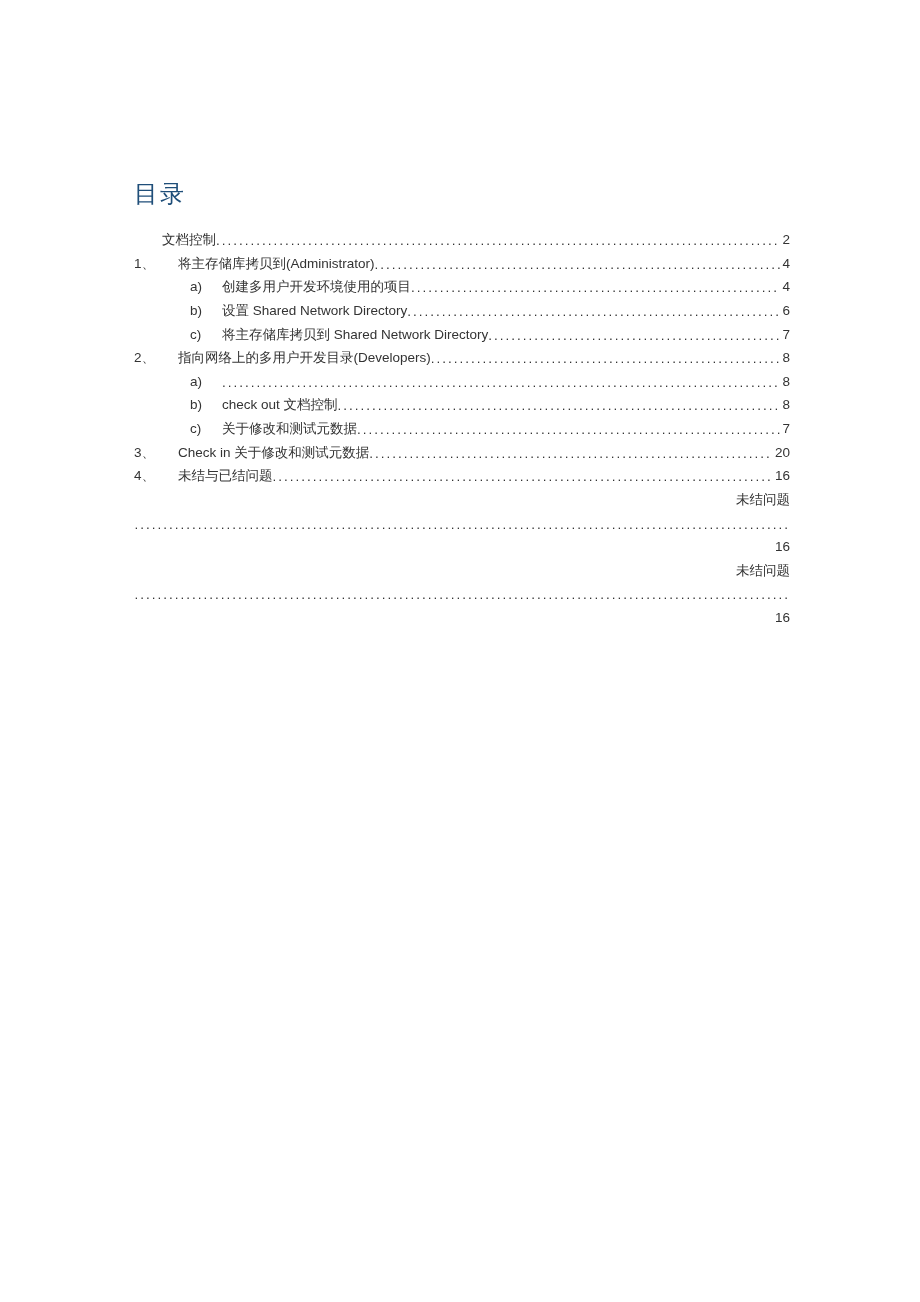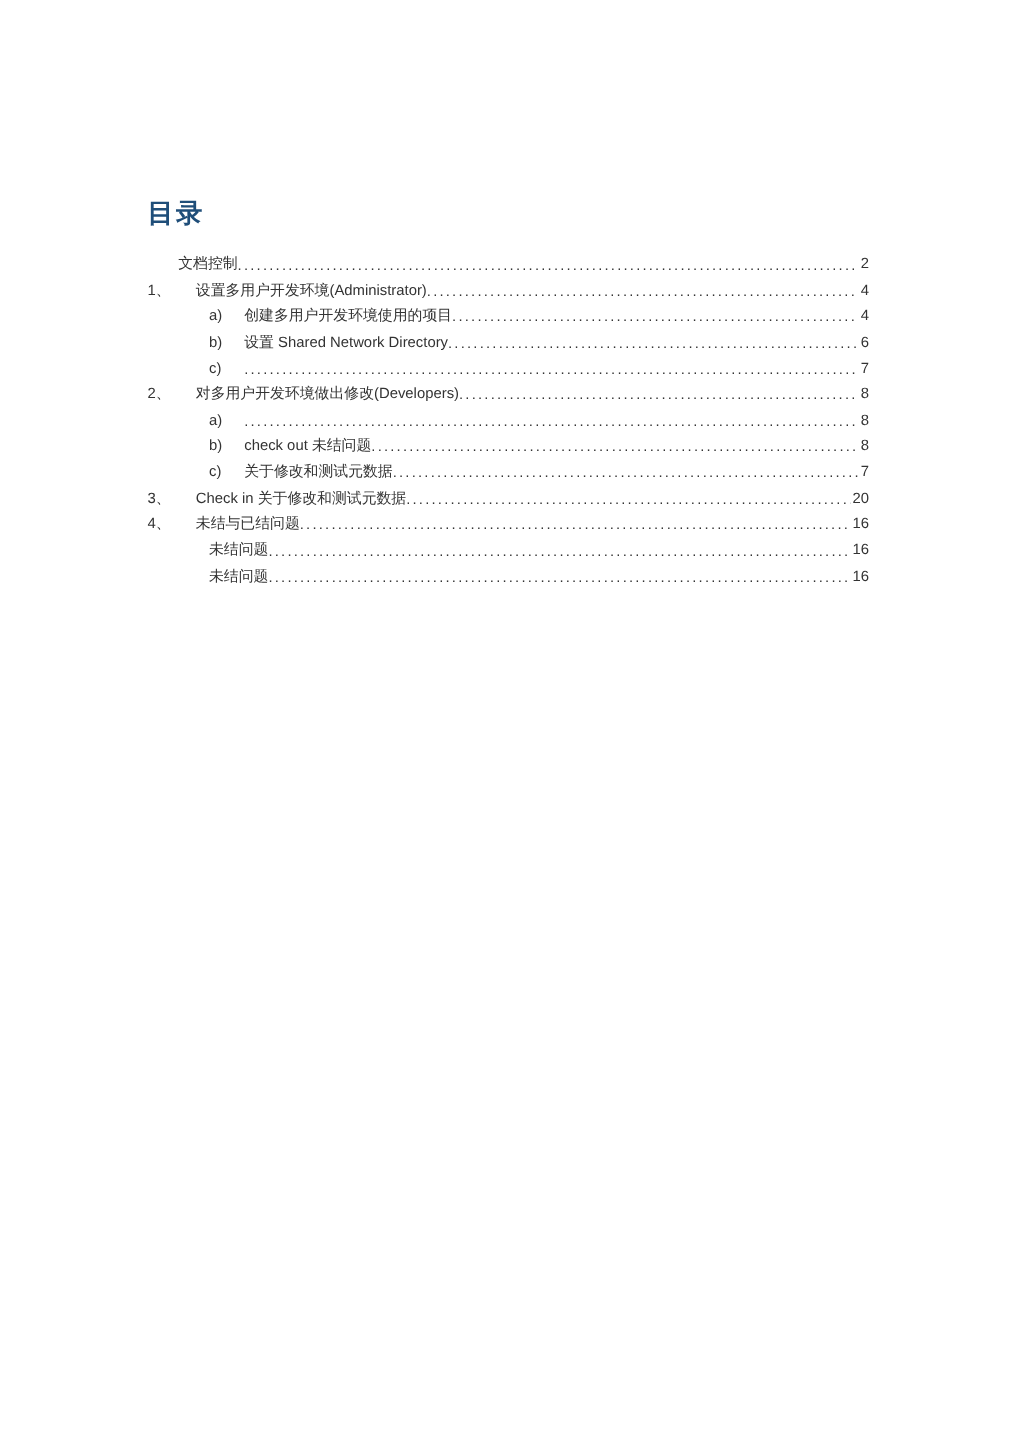--- a/index.html
+++ b/index.html
@@ -10,21 +10,21 @@
     body {
       width: 920px;
       height: 1302px;
       background: #ffffff;
       font-family: "Microsoft YaHei", "SimSun", Arial, sans-serif;
       padding: 178px 130px 0 134px;
     }
     .toc-title {
       color: #1f4e79;
       font-size: 24px;
-      font-weight: bold;
+      font-weight: normal;
       margin-bottom: 18px;
       font-family: "SimSun", serif;
       letter-spacing: 2px;
     }
     .toc {
       font-size: 13.5px;
       color: #333333;
       line-height: 1.75;
     }
     .toc-entry {
@@ -69,70 +69,72 @@
     }
     .indent-1 .entry-prefix {
       display: inline-block;
       width: 44px;
     }
     .indent-2 {
       padding-left: 56px;
     }
     .indent-sub {
       padding-left: 56px;
+      flex-direction: column;
     }
   </style>
 </head>
 <body>
 
 <h1 class="toc-title">目录</h1>
 
 <div class="toc">
 <div class="toc-entry indent-0">
       <span class="entry-text">文档控制</span>
       <span class="dots"></span>
       <span class="entry-page">2</span>
     </div>
     <div class="toc-entry indent-1">
       <span class="entry-prefix">1、</span>
-      <span class="entry-text">设置多用户开发环境(Administrator)</span>
+      <span class="entry-text">将主存储库拷贝到(Administrator)</span>
       <span class="dots"></span>
       <span class="entry-page">4</span>
     </div>
     <div class="toc-entry indent-2">
       <span class="entry-sub-label">a)</span>
       <span class="entry-text">创建多用户开发环境使用的项目</span>
       <span class="dots"></span>
       <span class="entry-page">4</span>
     </div>
     <div class="toc-entry indent-2">
       <span class="entry-sub-label">b)</span>
       <span class="entry-text">设置 Shared Network Directory </span>
       <span class="dots"></span>
       <span class="entry-page">6</span>
     </div>
     <div class="toc-entry indent-2">
       <span class="entry-sub-label">c)</span>
+      <span class="entry-text">将主存储库拷贝到 Shared Network Directory</span>
       <span class="dots"></span>
       <span class="entry-page">7</span>
     </div>
     <div class="toc-entry indent-1">
       <span class="entry-prefix">2、</span>
-      <span class="entry-text">对多用户开发环境做出修改(Developers)</span>
+      <span class="entry-text">指向网络上的多用户开发目录(Developers)</span>
       <span class="dots"></span>
       <span class="entry-page">8</span>
     </div>
     <div class="toc-entry indent-2">
       <span class="entry-sub-label">a)</span>
       <span class="dots"></span>
       <span class="entry-page">8</span>
     </div>
     <div class="toc-entry indent-2">
       <span class="entry-sub-label">b)</span>
-      <span class="entry-text">check out 未结问题</span>
+      <span class="entry-text">check out 文档控制</span>
       <span class="dots"></span>
       <span class="entry-page">8</span>
     </div>
     <div class="toc-entry indent-2">
       <span class="entry-sub-label">c)</span>
       <span class="entry-text">关于修改和测试元数据</span>
       <span class="dots"></span>
       <span class="entry-page">7</span>
     </div>
     <div class="toc-entry indent-1">

